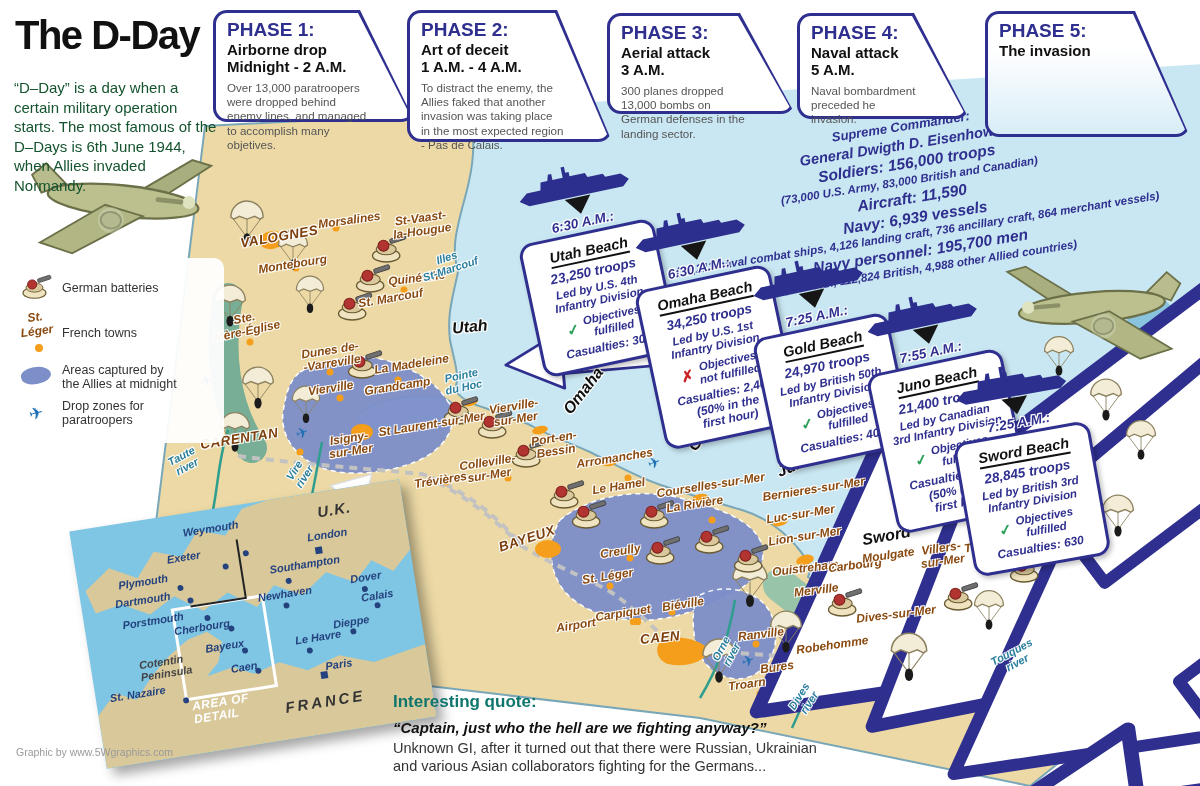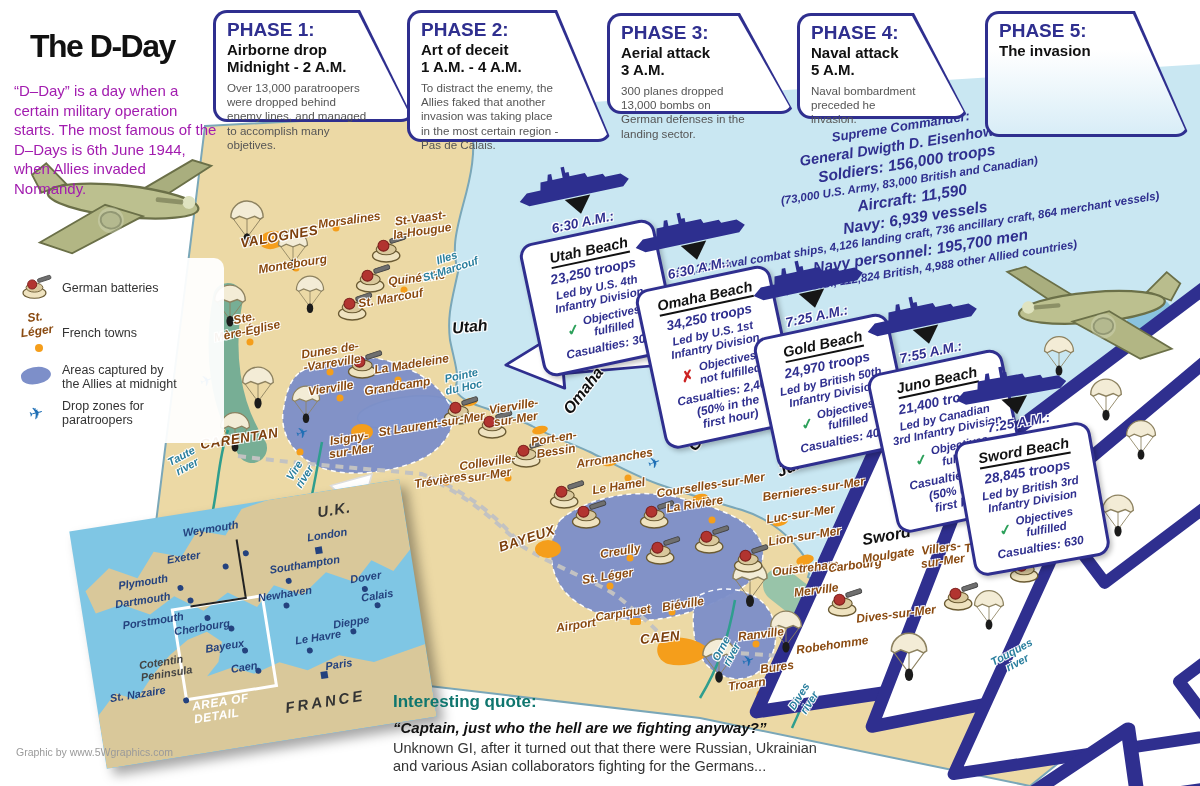--- a/index.html
+++ b/index.html
@@ -1,21 +1,21 @@
 <!DOCTYPE html>
 <html><head>
 <meta charset="utf-8">
 <style>
   html,body{margin:0;padding:0;background:#fff;}
   #stage{position:relative;width:1200px;height:786px;overflow:hidden;background:#fff;
          font-family:"Liberation Sans",sans-serif;}
   
   #title-block{position:absolute;left:14px;top:12px;width:205px;z-index:9;}
-  #title-block h1{margin:16px;font-size:32px;font-weight:900;letter-spacing:-1.5px;color:#111;}
-  #title-block p{margin:4px 0 0;font-size:15px;line-height:1.3;color:#a21caf;}
+  #title-block h1{margin:1px;font-size:40px;font-weight:900;letter-spacing:-1.5px;color:#111;}
+  #title-block p{margin:20px 0 0;font-size:15px;line-height:1.3;color:#14532d;}
   
   .phase{position:absolute;z-index:9;}
   .phase .outer{position:absolute;inset:0;background:#2f2f8f;border-radius:14px;
       clip-path:polygon(0 0,calc(100% - 55px) 0,100% 100%,0 100%);}
   .phase .inner{position:absolute;inset:3px;background:#fff;border-radius:11px;
       clip-path:polygon(0 0,calc(100% - 54px) 0,100% 100%,0 100%);}
   .phase .inner.fade{background:linear-gradient(180deg,#fff 30%,#d8edf7 100%);}
   .phase .txt{position:absolute;inset:9px 14px;z-index:2;}
   .p-label{font-size:19px;font-weight:800;color:#2f2f8f;}
   .p-name,.p-time{font-size:15px;font-weight:800;color:#111;line-height:1.15;}
@@ -340,21 +340,21 @@
       <div class="p-name">Airborne drop</div>
       <div class="p-time">Midnight - 2 A.M.</div>
       <div class="p-body">Over 13,000 paratroopers were dropped behind enemy lines, and managed to accomplish many objetives.</div></div>
   </div>
   <div class="phase" style="left:407px;top:10px;width:205px;height:132px">
     <div class="outer"></div>
       <div class="inner"></div>
     <div class="txt"><span class="p-label">PHASE 2:</span>
       <div class="p-name">Art of deceit</div>
       <div class="p-time">1 A.M. - 4 A.M.</div>
-      <div class="p-body">To distract the enemy, the Allies faked that another invasion was taking place in the most certain region - Pas de Calais.</div></div>
+      <div class="p-body">To distract the enemy, the Allies faked that another invasion was taking place in the most expected region - Pas de Calais.</div></div>
   </div>
   <div class="phase" style="left:607px;top:13px;width:188px;height:101px">
     <div class="outer"></div>
       <div class="inner"></div>
     <div class="txt"><span class="p-label">PHASE 3:</span>
       <div class="p-name">Aerial attack</div>
       <div class="p-time">3 A.M.</div>
       <div class="p-body">300 planes dropped 13,000 bombs on German defenses in the landing sector.</div></div>
   </div>
   <div class="phase" style="left:797px;top:13px;width:172px;height:106px">

